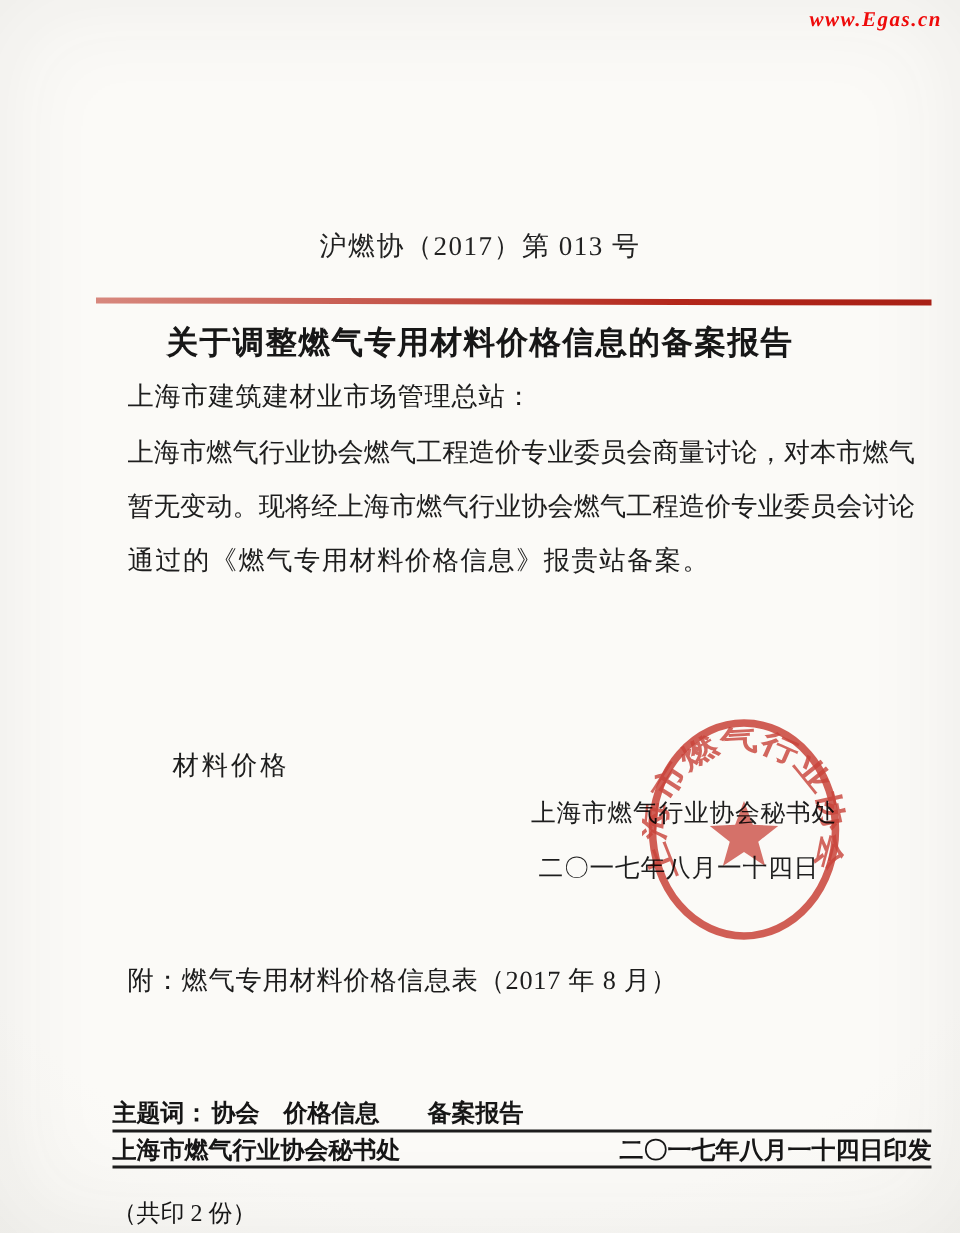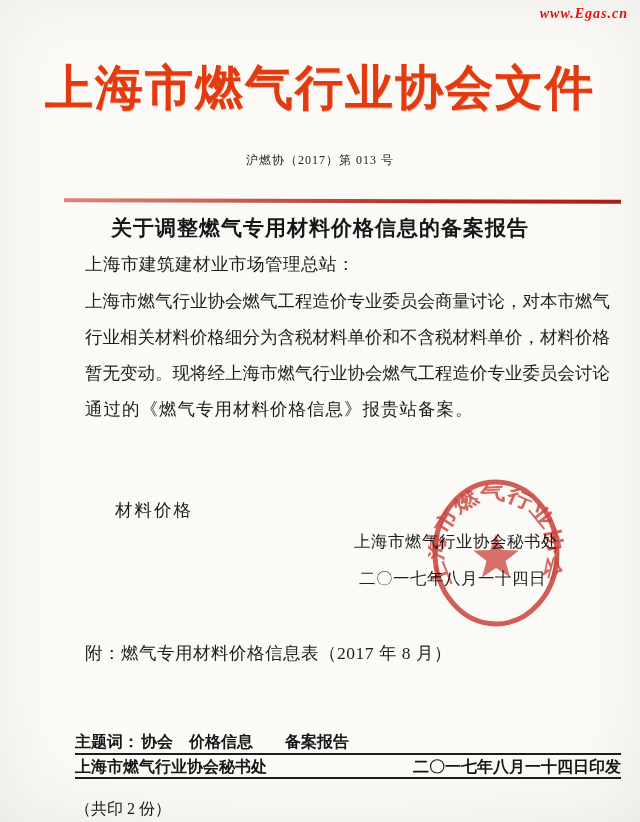--- a/index.html
+++ b/index.html
@@ -42,21 +42,21 @@
     text-shadow: 0.5px 0.5px 0 rgba(226,59,15,0.4);
     white-space: nowrap;
   }
 
   .docnum {
     position: absolute;
     top: 152px;
     left: 0;
     width: 100%;
     text-align: center;
-    font-size: 12px;
+    font-size: 18px;
     color: #222;
     letter-spacing: 1px;
   }
 
   .redline {
     position: absolute;
     top: 199px;
     left: 64px;
     width: 557px;
     height: 4px;
@@ -180,33 +180,31 @@
     font-weight: normal;
   }
 </style>
 </head>
 <body>
 
 <div class="page">
 
   <div class="watermark">www.Egas.cn</div>
 
-  <h1 class="letterhead">上海市燃气行业协会文件</h1>
 
   <div class="docnum">沪燃协（2017）第 013 号</div>
 
   <div class="redline"></div>
 
   <h2 class="subject">关于调整燃气专用材料价格信息的备案报告</h2>
 
   <div class="salutation">上海市建筑建材业市场管理总站：</div>
 
   <div class="body-block">
     <div class="bline">上海市燃气行业协会燃气工程造价专业委员会商量讨论，对本市燃气</div>
-    <div class="bline">行业相关材料价格细分为含税材料单价和不含税材料单价，材料价格</div>
     <div class="bline">暂无变动。现将经上海市燃气行业协会燃气工程造价专业委员会讨论</div>
     <div class="bline last">通过的《燃气专用材料价格信息》报贵站备案。</div>
   </div>
 
   <div class="closing">材料价格</div>
 
   <div class="signature">上海市燃气行业协会秘书处</div>
 
   <div class="sign-date">二〇一七年八月一十四日</div>
 

